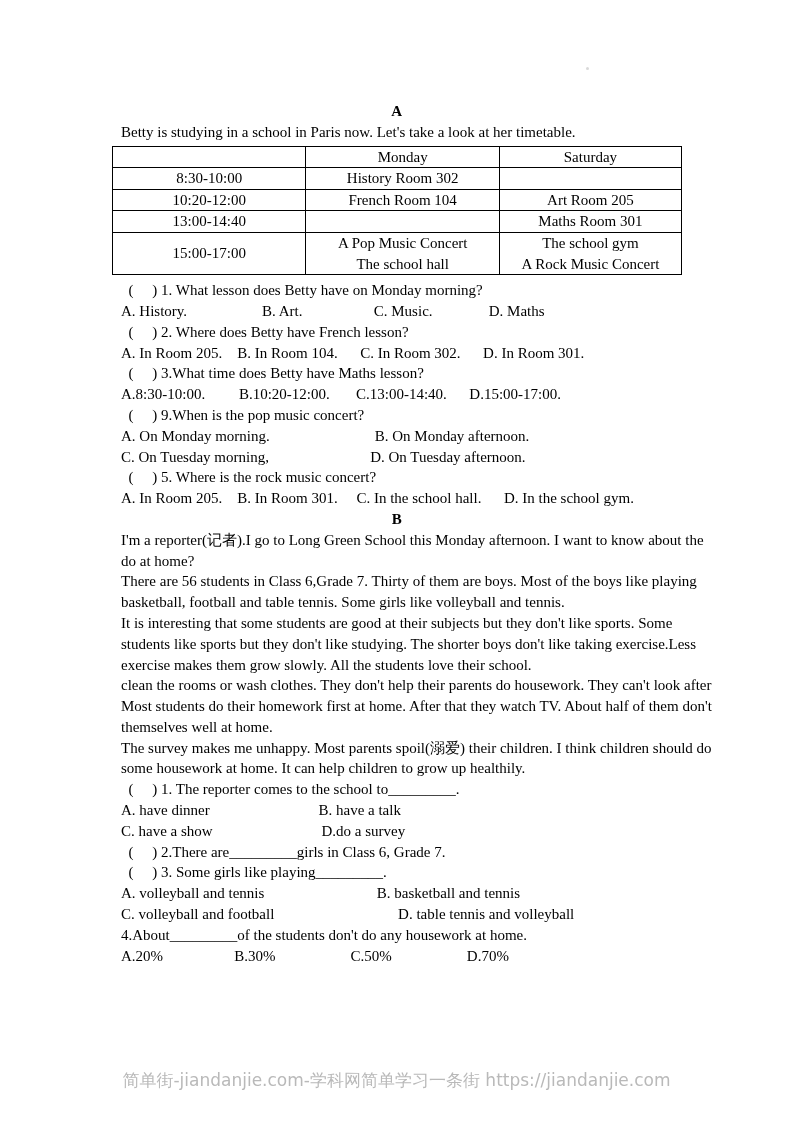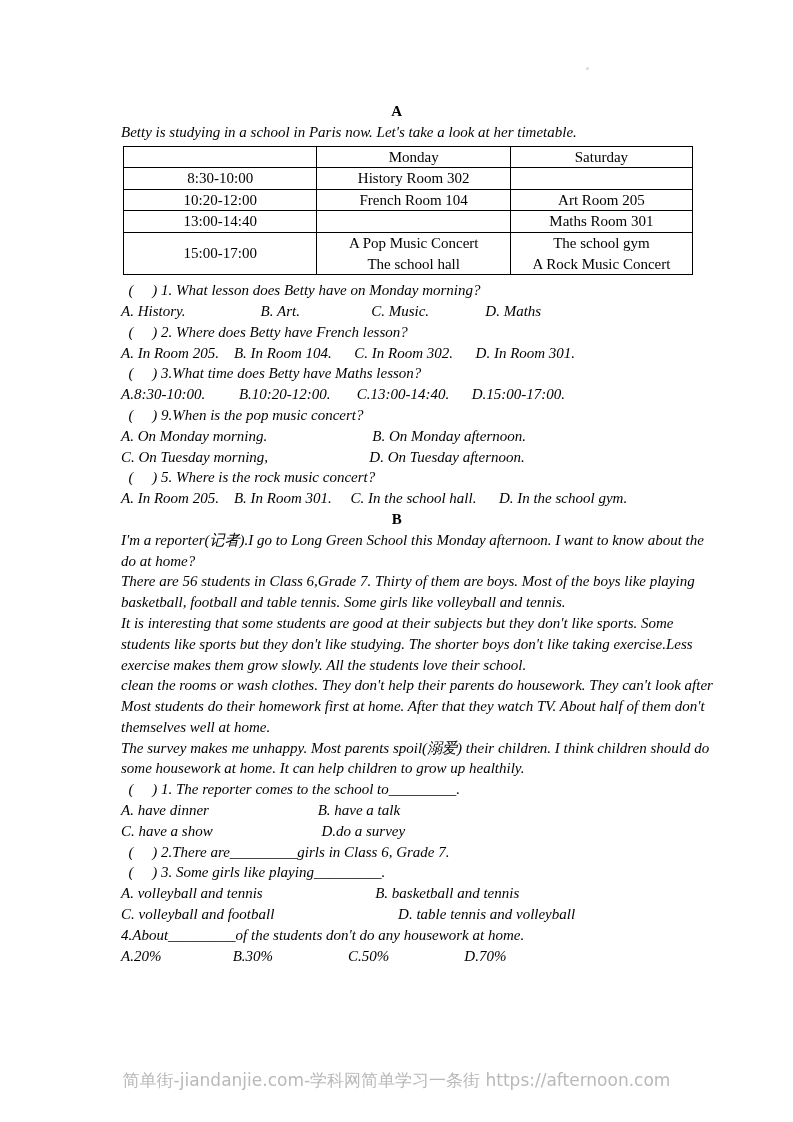--- a/index.html
+++ b/index.html
@@ -6,24 +6,24 @@
   body {
     width:793px; height:1122px; background:#ffffff;
     font-family:"Liberation Serif", serif; color:#000;
   }
   .page { position:relative; width:793px; height:1122px; overflow:hidden; background:#fff; }
   .content {
     position:absolute; left:112px; top:101px; width:570px;
     font-size:15px; line-height:20.8px;
   }
   .section-label { text-align:center; font-weight:bold; letter-spacing:.5px; }
-  .line { white-space:pre; padding-left:9px; min-height:20.8px;font-style:italic; }
+  .line { white-space:pre; padding-left:9px; min-height:20.8px; }
   table.timetable {
     border-collapse:collapse; width:100%; table-layout:fixed;
-    margin:3px 0 5px 11px;
+    margin:3px 0 5px 0;
   }
   table.timetable col.c1 { width:34%; }
   table.timetable col.c2 { width:34%; }
   table.timetable col.c3 { width:32%; }
   table.timetable th, table.timetable td {
     border:1px solid #000; font-weight:normal; text-align:center;
     font-size:15px; line-height:20.6px; padding:0; white-space:pre-line;
   }
   table.timetable thead tr { height:21px; }
   table.timetable tbody tr { height:21px; }
@@ -163,14 +163,14 @@
 
         <div class="line">4.About_________of the students don't do any housework at home.</div>
 
         <div class="line">A.20%                   B.30%                    C.50%                    D.70%</div>
       </div>
 
   </div>
 
   <div class="speck"></div>
 
-  <div class="footer">简单街-jiandanjie.com-学科网简单学习一条街 https://afternoon.com</div>
+  <div class="footer">简单街-jiandanjie.com-学科网简单学习一条街 https://jiandanjie.com</div>
 </div>
 
 </body></html>

